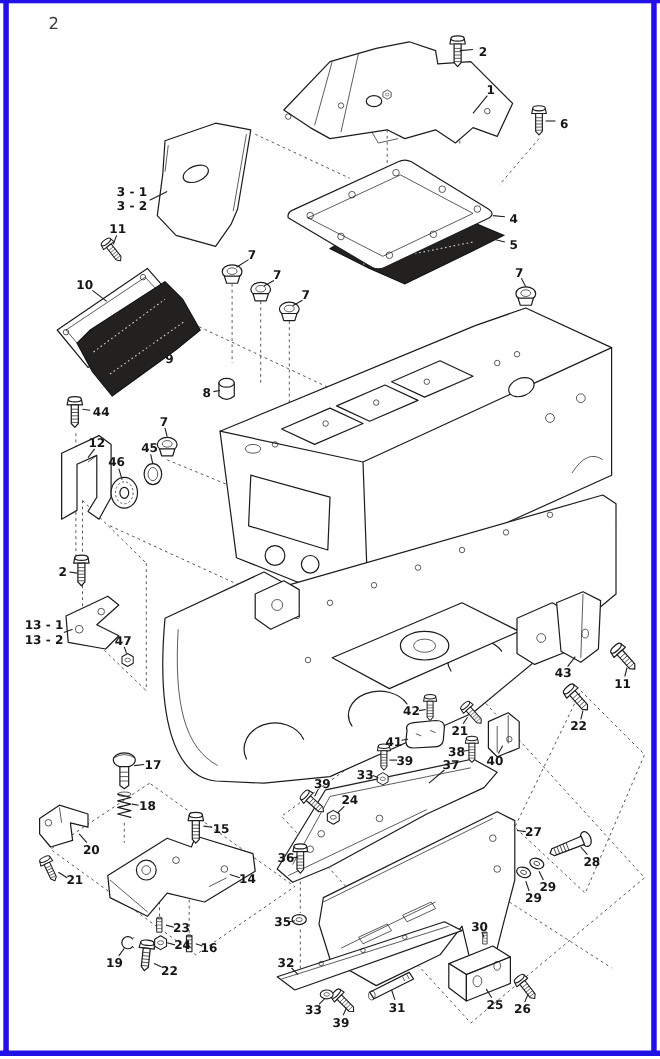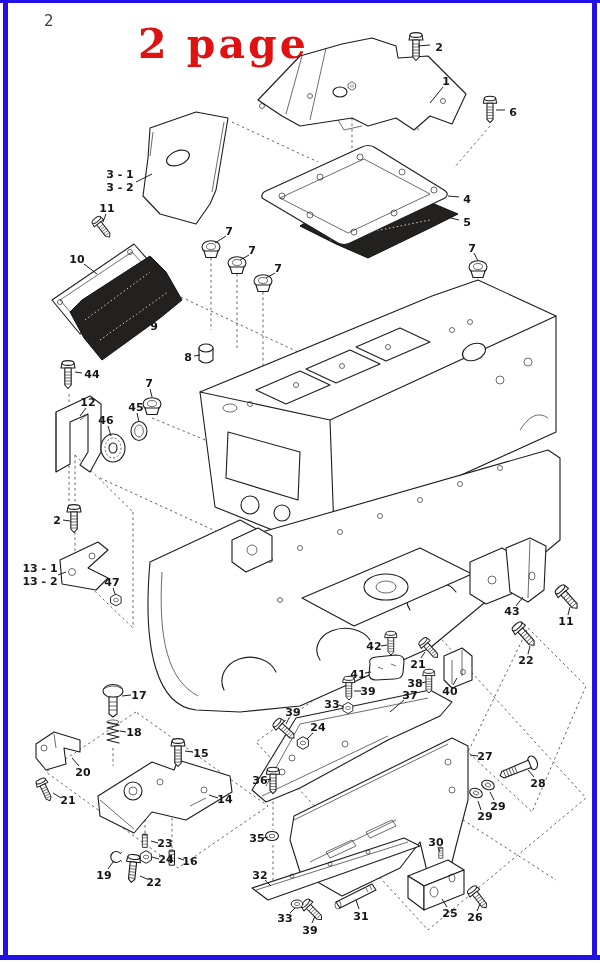--- a/index.html
+++ b/index.html
@@ -22,21 +22,20 @@
   .dash{stroke:#555;stroke-width:0.9;fill:none;stroke-dasharray:2.5 3;}
   .leader{stroke:#1f1f1f;stroke-width:1;}
   .lbl{font-family:"DejaVu Sans",sans-serif;font-size:11px;font-weight:700;fill:#161616;}
 </style>
 </head>
 <body>
 
 <div class="page">
 
   <div class="corner-num">2</div>
-  <div class="title">2 page</div>
 
   <svg class="art" width="600" height="963" viewBox="0 0 600 963">
     <defs>
       <g id="sym-bolt">
         <path class="inkf" d="M-6,-9 L6,-9 L7,-4 L-7,-4 Z"></path>
         <ellipse class="inkf" cx="0" cy="-9" rx="6" ry="2.4"></ellipse>
         <path class="inkf" d="M-3.2,-4 L3.2,-4 L3.2,13 L0,16.5 L-3.2,13 Z"></path>
         <path class="thin" d="M-3.2,0 H3.2 M-3.2,3 H3.2 M-3.2,6 H3.2 M-3.2,9 H3.2 M-3.2,12 H3.2"></path>
       </g>
       <g id="sym-longbolt">

